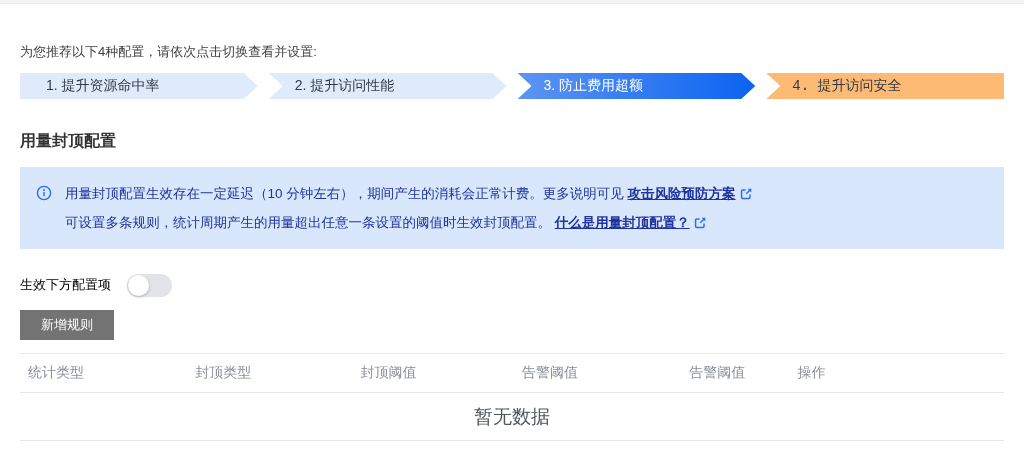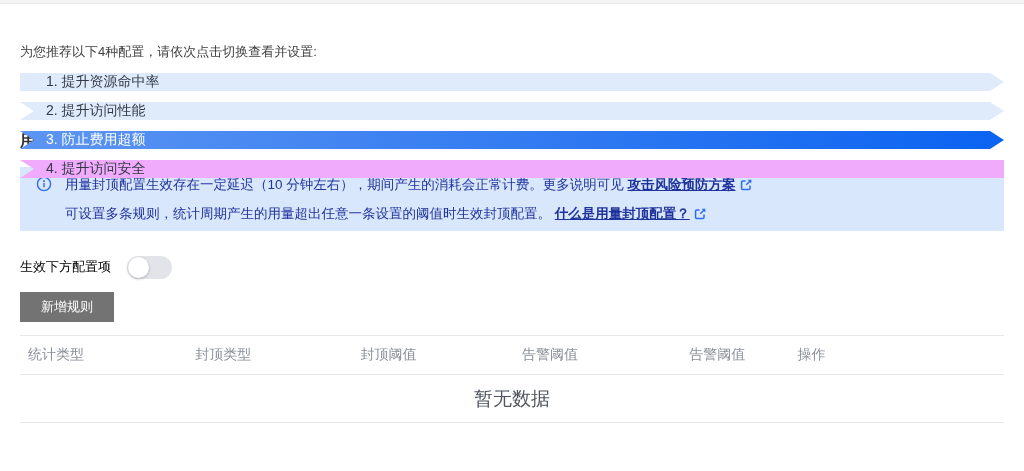--- a/index.html
+++ b/index.html
@@ -10,49 +10,50 @@
     width: 100%; height: 4px; background: #f3f3f3; border-bottom: 1px solid #e9e9e9;
   }
   .content { padding: 0 20px; }
 
   .intro {
     margin-top: 38px; font-size: 13px; color: #404040; line-height: 19px;
   }
 
   
   .stepper {
-    margin-top: 12px; display: flex; gap: 11px; height: 26px; flex-direction: column;
+    margin-top: 12px; display: flex; gap: 11px; height: 26px;
   }
   .step {
     flex: 1; display: flex; align-items: center;
     background: #dfeafb; color: #333a46; font-size: 14px;
     padding-left: 26px; cursor: pointer;
     clip-path: polygon(0 0, calc(100% - 14px) 0, 100% 50%, calc(100% - 14px) 100%, 0 100%, 14px 50%);
   }
   .step.first {
     clip-path: polygon(0 0, calc(100% - 14px) 0, 100% 50%, calc(100% - 14px) 100%, 0 100%);
   }
   .step.last {
     clip-path: polygon(0 0, 100% 0, 100% 100%, 0 100%, 14px 50%);
-    background: #f0abfc;
+    background: #fdba74;
+    font-family: Liberation Mono, monospace;
   }
   .step.active {
     background: linear-gradient(90deg, #5d95f2 0%, #0b63f1 100%);
     color: #ffffff;
   }
 
   
   .section-title {
     margin-top: 31px; font-size: 16px; font-weight: 600; color: #333;
     line-height: 22px;
   }
 
   
   .banner {
-    margin-top: 15px; background: #d8e7fc; padding: 3px 16px;
+    margin-top: 15px; background: #d8e7fc; padding: 12px 16px;
     display: flex; align-items: flex-start;
   }
   .banner .info-ic { flex: 0 0 16px; margin-top: 6px; }
   .banner-lines { margin-left: 13px; font-size: 13.5px; color: #20339c; }
   .banner-line { line-height: 29px; }
   .banner-link {
     color: #20339c; font-weight: 700; text-decoration: underline; cursor: pointer;
   }
   .ext-ic { margin-left: 4px; vertical-align: -2px; }
 

